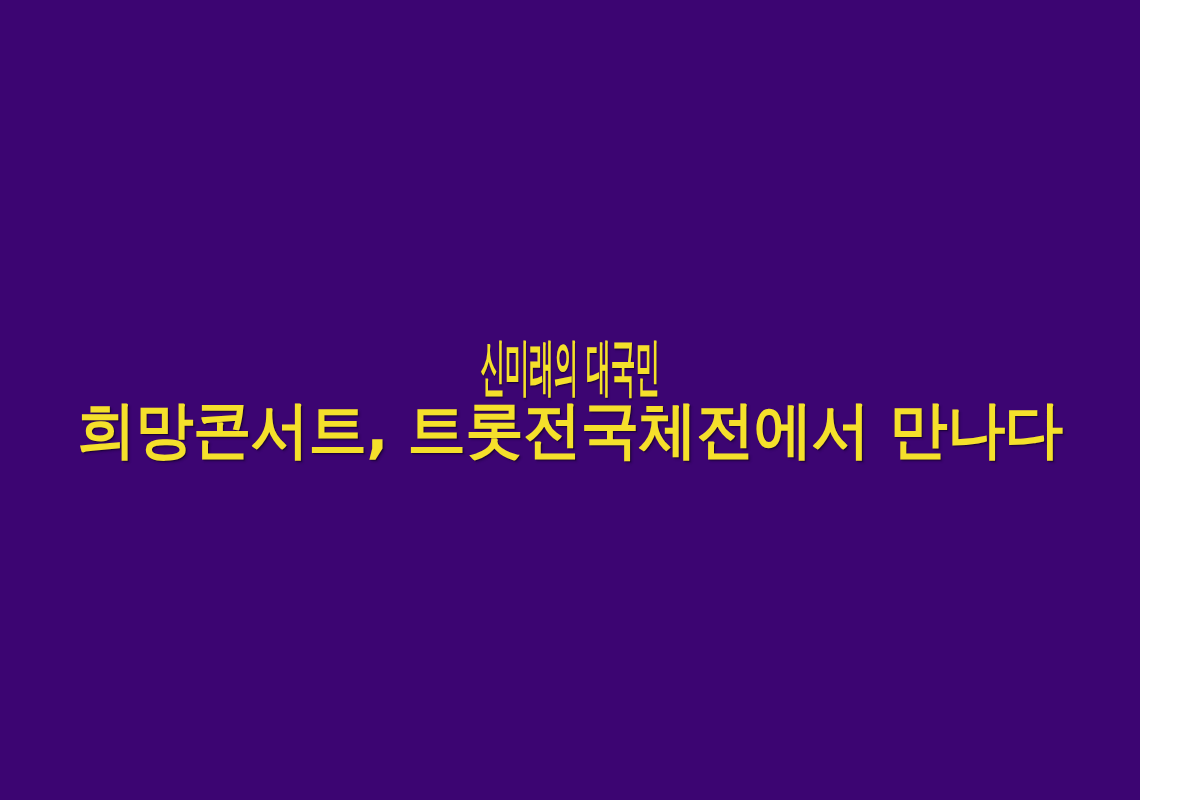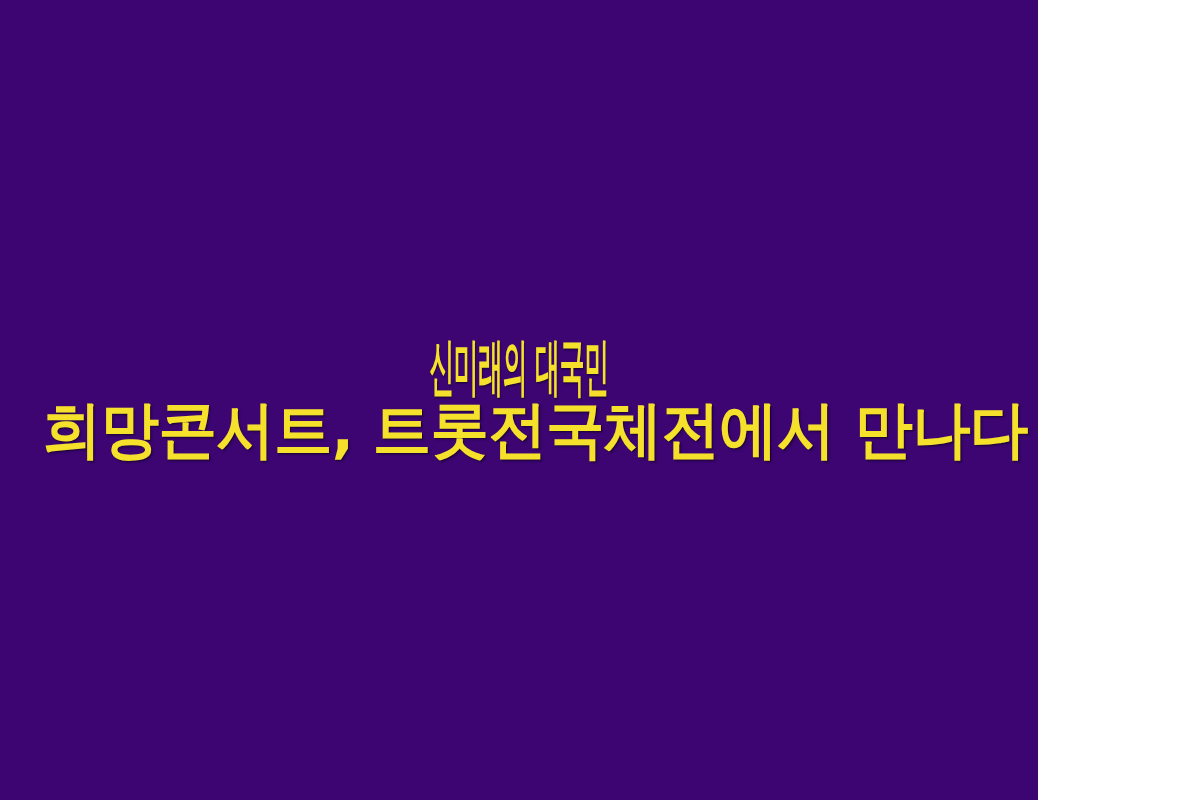--- a/index.html
+++ b/index.html
@@ -10,21 +10,21 @@
 
   body {
     width: 1200px;
     height: 800px;
     overflow: hidden;
     font-family: "DejaVu Sans", "Liberation Sans", sans-serif;
   }
 
   #banner {
     position: relative;
-    width: 1038px;
+    width: 1140px;
     height: 800px;
     box-sizing: border-box;
     display: flex;
     align-items: center;
     justify-content: center;
     background: #3C0572;
   }
 
   #headline {
     display: block;

